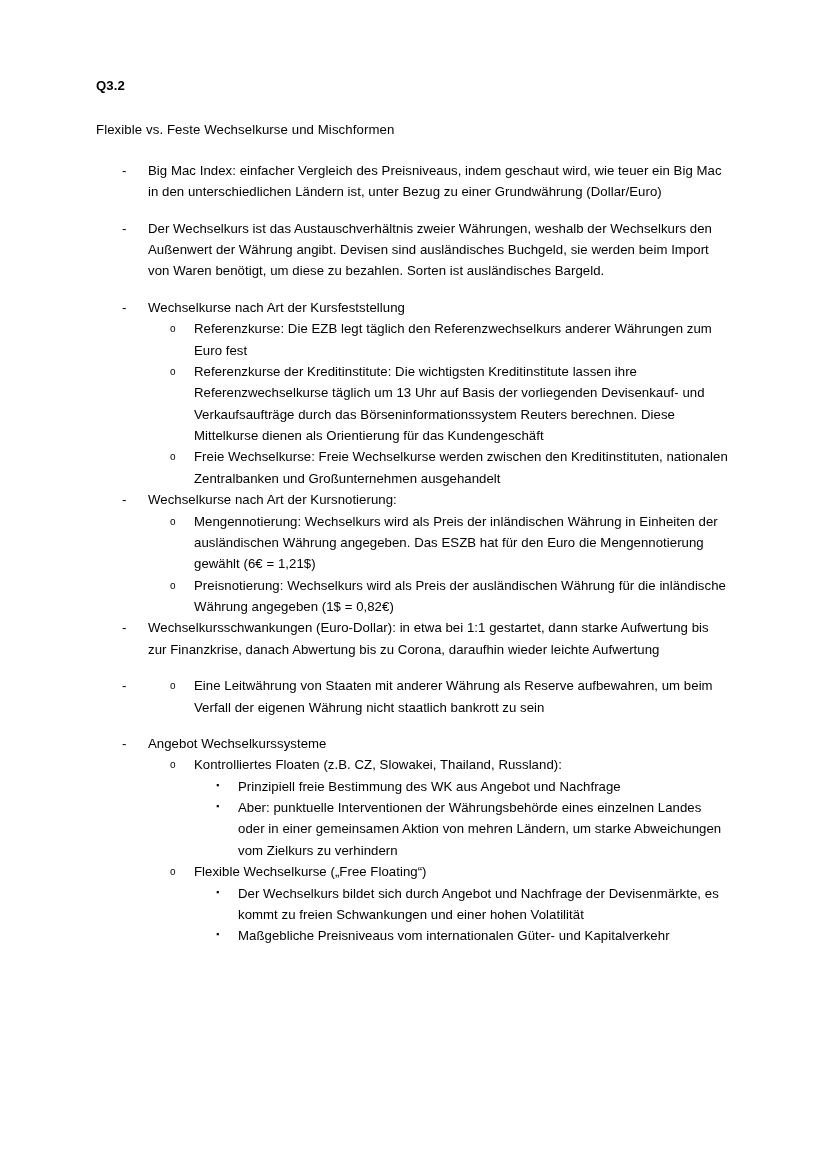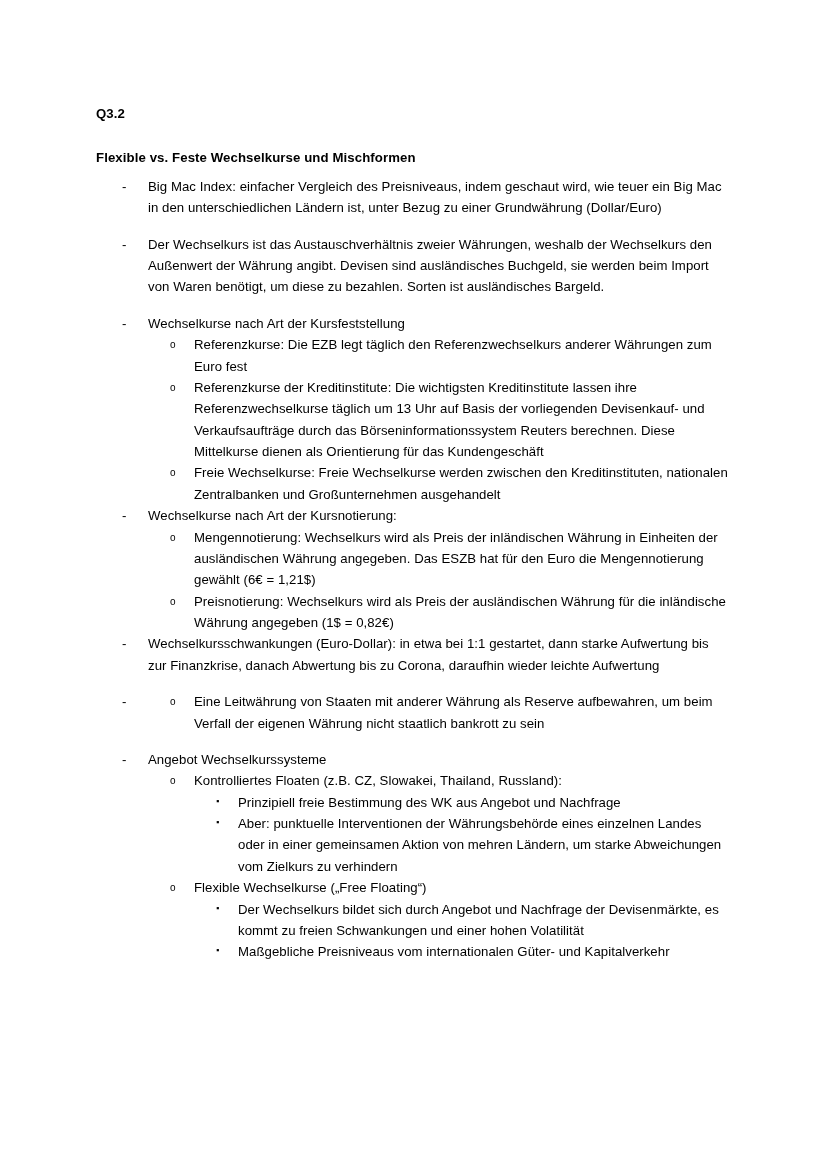--- a/index.html
+++ b/index.html
@@ -12,39 +12,39 @@
     height: 1171px;
     font-family: "Liberation Sans", sans-serif;
     color: #000000;
     -webkit-font-smoothing: antialiased;
   }
   .page {
     position: relative;
     width: 828px;
     height: 1155px;
     box-sizing: border-box;
-    padding: 104px 98px 40px 96px;
+    padding: 76px 98px 40px 96px;
     background: #ffffff;
   }
   .doc-title-block {
     margin-bottom: 22px;
   }
   .doc-code,
   .doc-title {
     font-weight: bold;
     font-size: 13.2px;
     line-height: 1.58;
     letter-spacing: 0.1px;
   }
   .section-heading {
-    font-weight: bold;
+    font-weight: normal;
     font-size: 13.2px;
     line-height: 1.6;
     letter-spacing: 0.1px;
-    margin-bottom: 8px;
+    margin-bottom: 20px;
   }
   ul.lvl1, ul.lvl2, ul.lvl3 {
     list-style: none;
     margin: 0;
     padding: 0;
   }
   ul.lvl1 > li {
     position: relative;
     padding-left: 52px;
     font-size: 13.2px;

